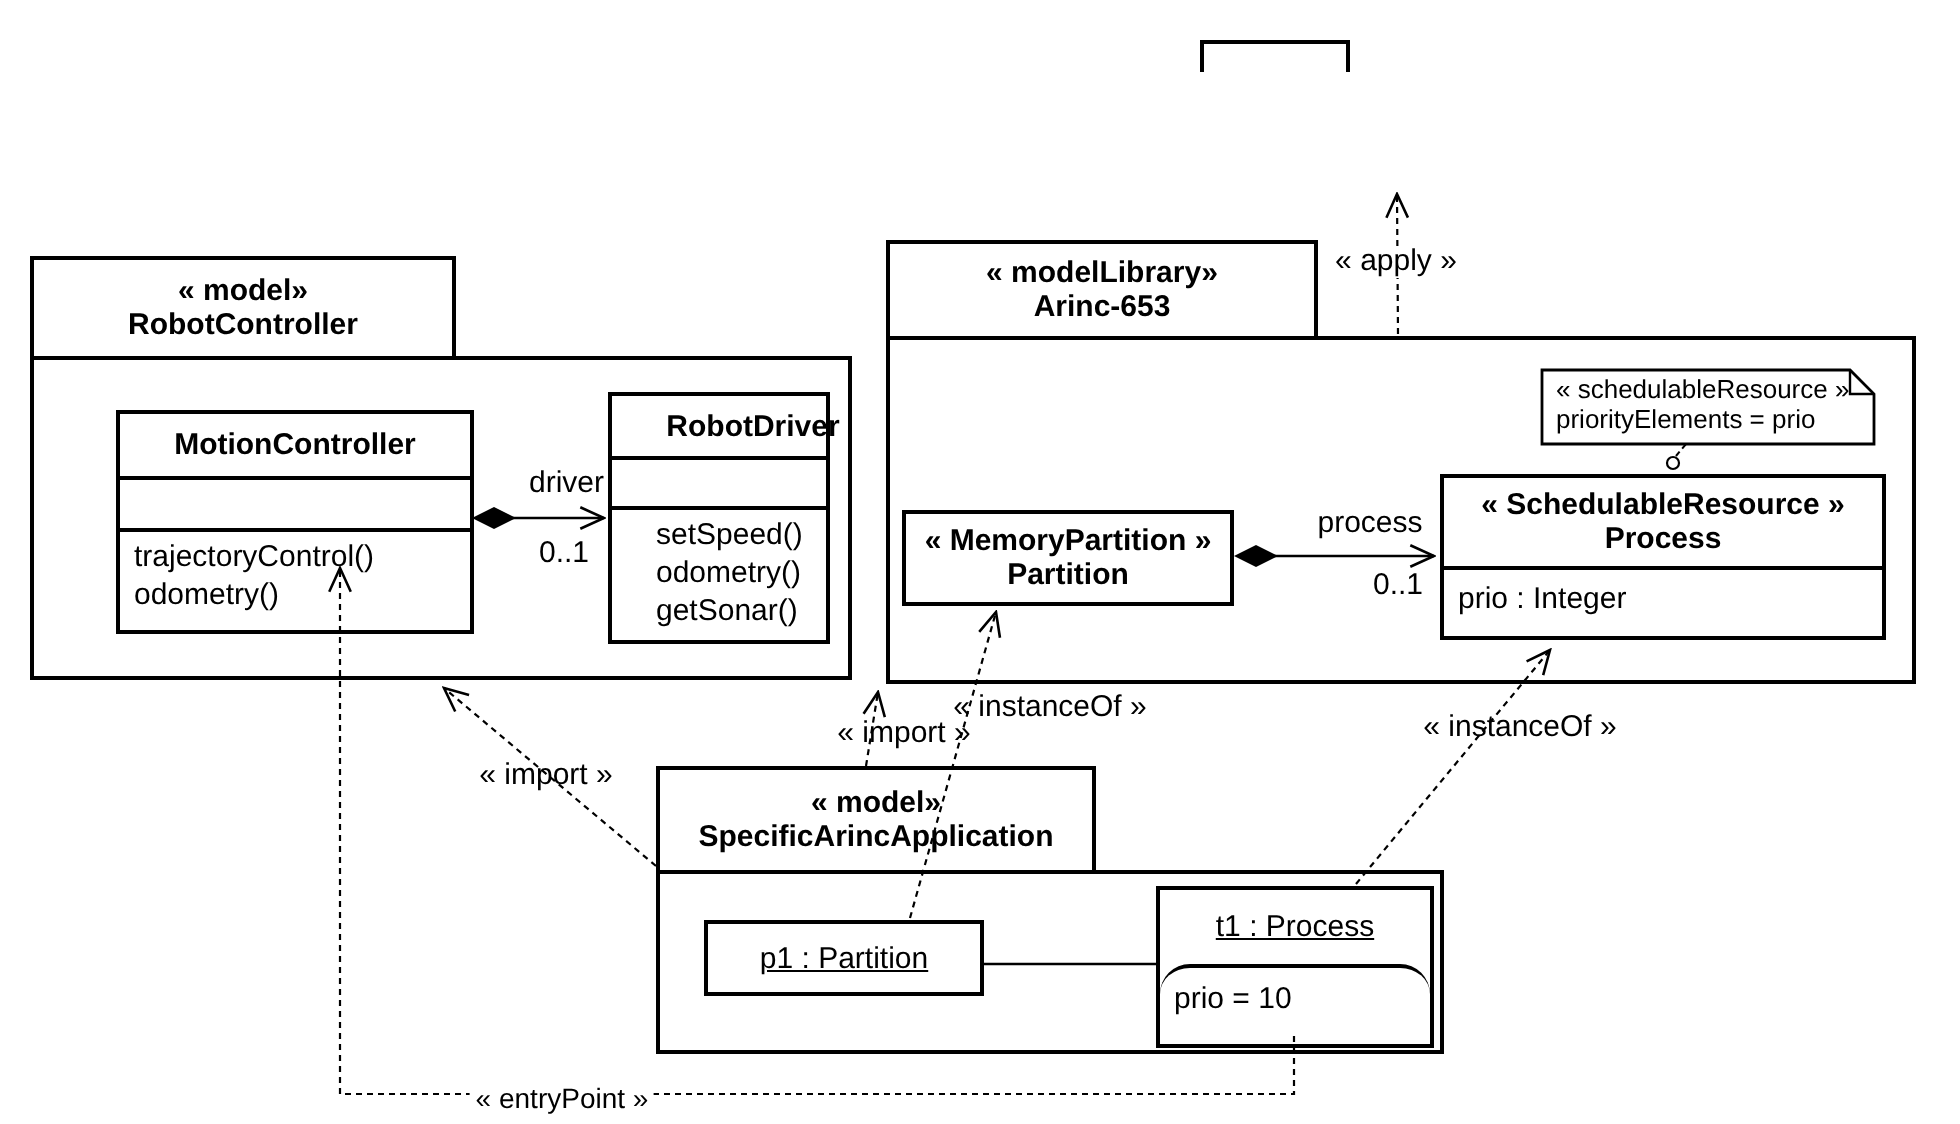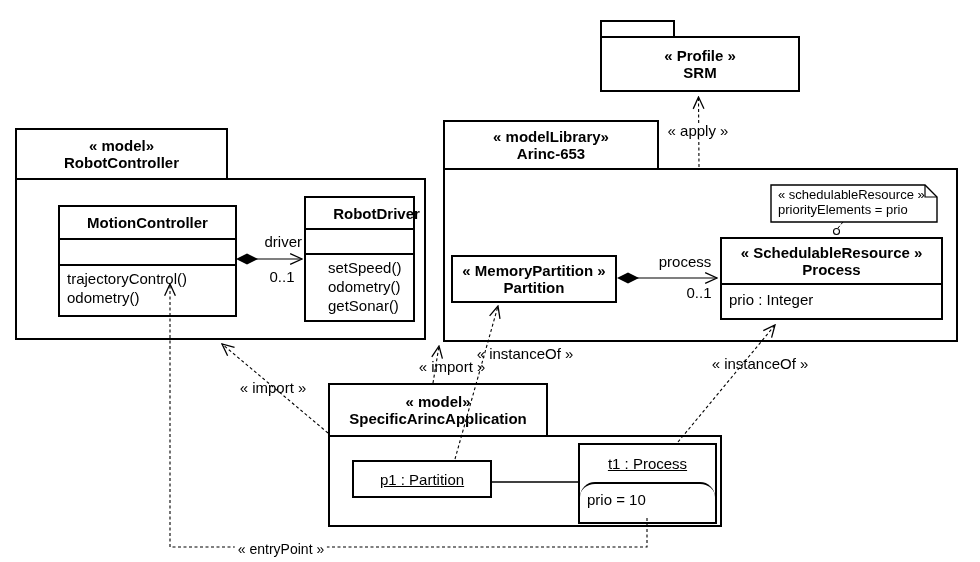--- a/index.html
+++ b/index.html
@@ -24,24 +24,20 @@
   .wbg{background:#fff;padding:0 3px;}
   .note-text{position:absolute;font-size:13px;line-height:14px;white-space:nowrap;}
   svg.wires{position:absolute;left:0;top:0;pointer-events:none;}
 </style>
 </head>
 <body>
 
 <div class="canvas">
 
   <div class="abs pkg-tab" style="left:600px;top:20px;width:75px;height:16px;"></div>
-  <div class="abs pkg-body pkg-tab" style="left:600px;top:36px;width:200px;height:56px;border-bottom:2px solid #000;">
-    <div>« Profile »</div>
-    <div>SRM</div>
-  </div>
 
   <div class="abs pkg-tab" style="left:15px;top:128px;width:213px;height:50px;">
     <div>« model»</div>
     <div>RobotController</div>
   </div>
   <div class="abs pkg-body" style="left:15px;top:178px;width:411px;height:162px;"></div>
 
   <div class="abs pkg-tab" style="left:443px;top:120px;width:216px;height:48px;">
     <div>« modelLibrary»</div>
     <div>Arinc-653</div>

